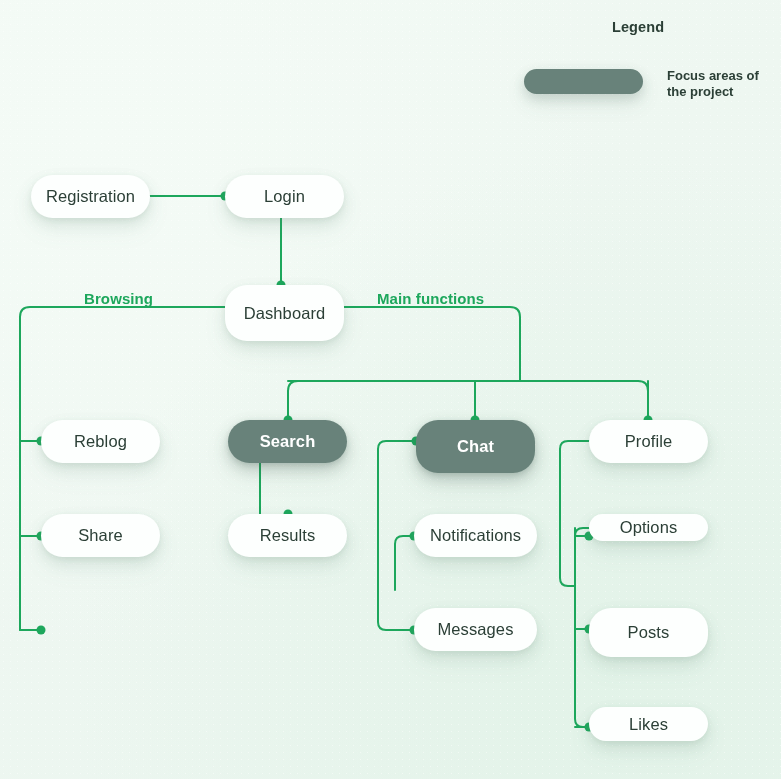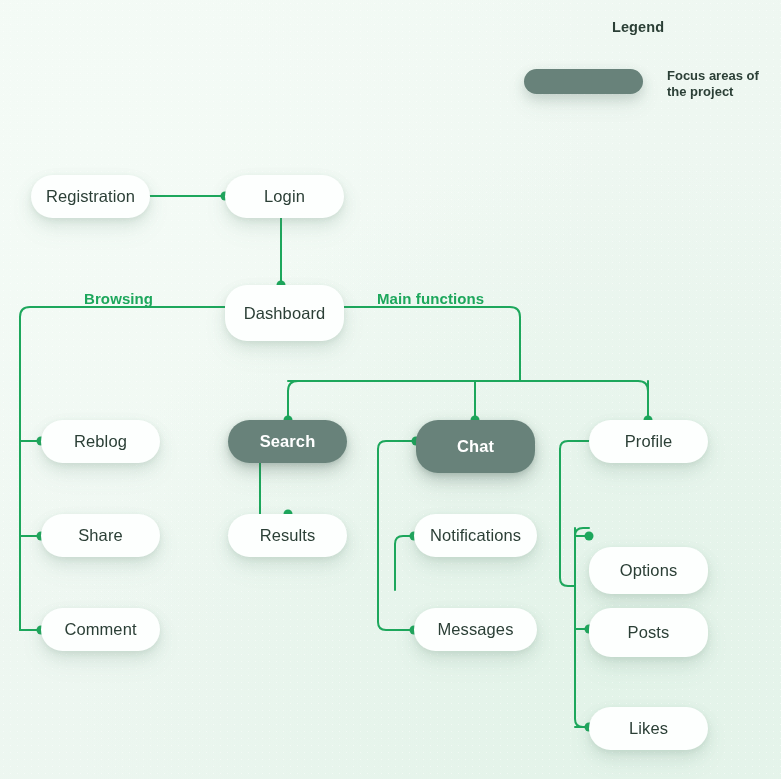--- a/index.html
+++ b/index.html
@@ -200,39 +200,38 @@
   <div class="node light" style="left:31px; top:175px; width:119px; height:43px;">Registration</div>
 
   <div class="node light" style="left:225px; top:175px; width:119px; height:43px;">Login</div>
 
   <div class="node light" style="left:225px; top:285px; width:119px; height:56px;">Dashboard</div>
 
   <div class="node light" style="left:41px; top:420px; width:119px; height:43px;">Reblog</div>
 
   <div class="node light" style="left:41px; top:514px; width:119px; height:43px;">Share</div>
 
-  <div class="node light" style="left:41px; top:608px; width:119px; height:43px;">Comment</div>
 
   <div class="node accent" style="left:228px; top:420px; width:119px; height:43px;">Search</div>
 
   <div class="node light" style="left:228px; top:514px; width:119px; height:43px;">Results</div>
 
   <div class="node accent" style="left:416px; top:420px; width:119px; height:53px;">Chat</div>
 
   <div class="node light" style="left:414px; top:514px; width:123px; height:43px;">Notifications</div>
 
   <div class="node light" style="left:414px; top:608px; width:123px; height:43px;">Messages</div>
 
   <div class="node light" style="left:589px; top:420px; width:119px; height:43px;">Profile</div>
 
-  <div class="node light" style="left:589px; top:514px; width:119px; height:47px;margin-top:33px;">Options</div>
+  <div class="node light" style="left:589px; top:514px; width:119px; height:27px;">Options</div>
 
   <div class="node light" style="left:589px; top:608px; width:119px; height:49px;">Posts</div>
 
-  <div class="node light" style="left:589px; top:707px; width:119px; height:43px;">Likes</div>
+  <div class="node light" style="left:589px; top:707px; width:119px; height:34px;">Likes</div>
 
   <div id="legend">
     <div id="legend-title">Legend</div>
 
     <div id="legend-swatch"></div>
 
     <div id="legend-text">Focus areas of the project</div>
   </div>
 
 </div>

